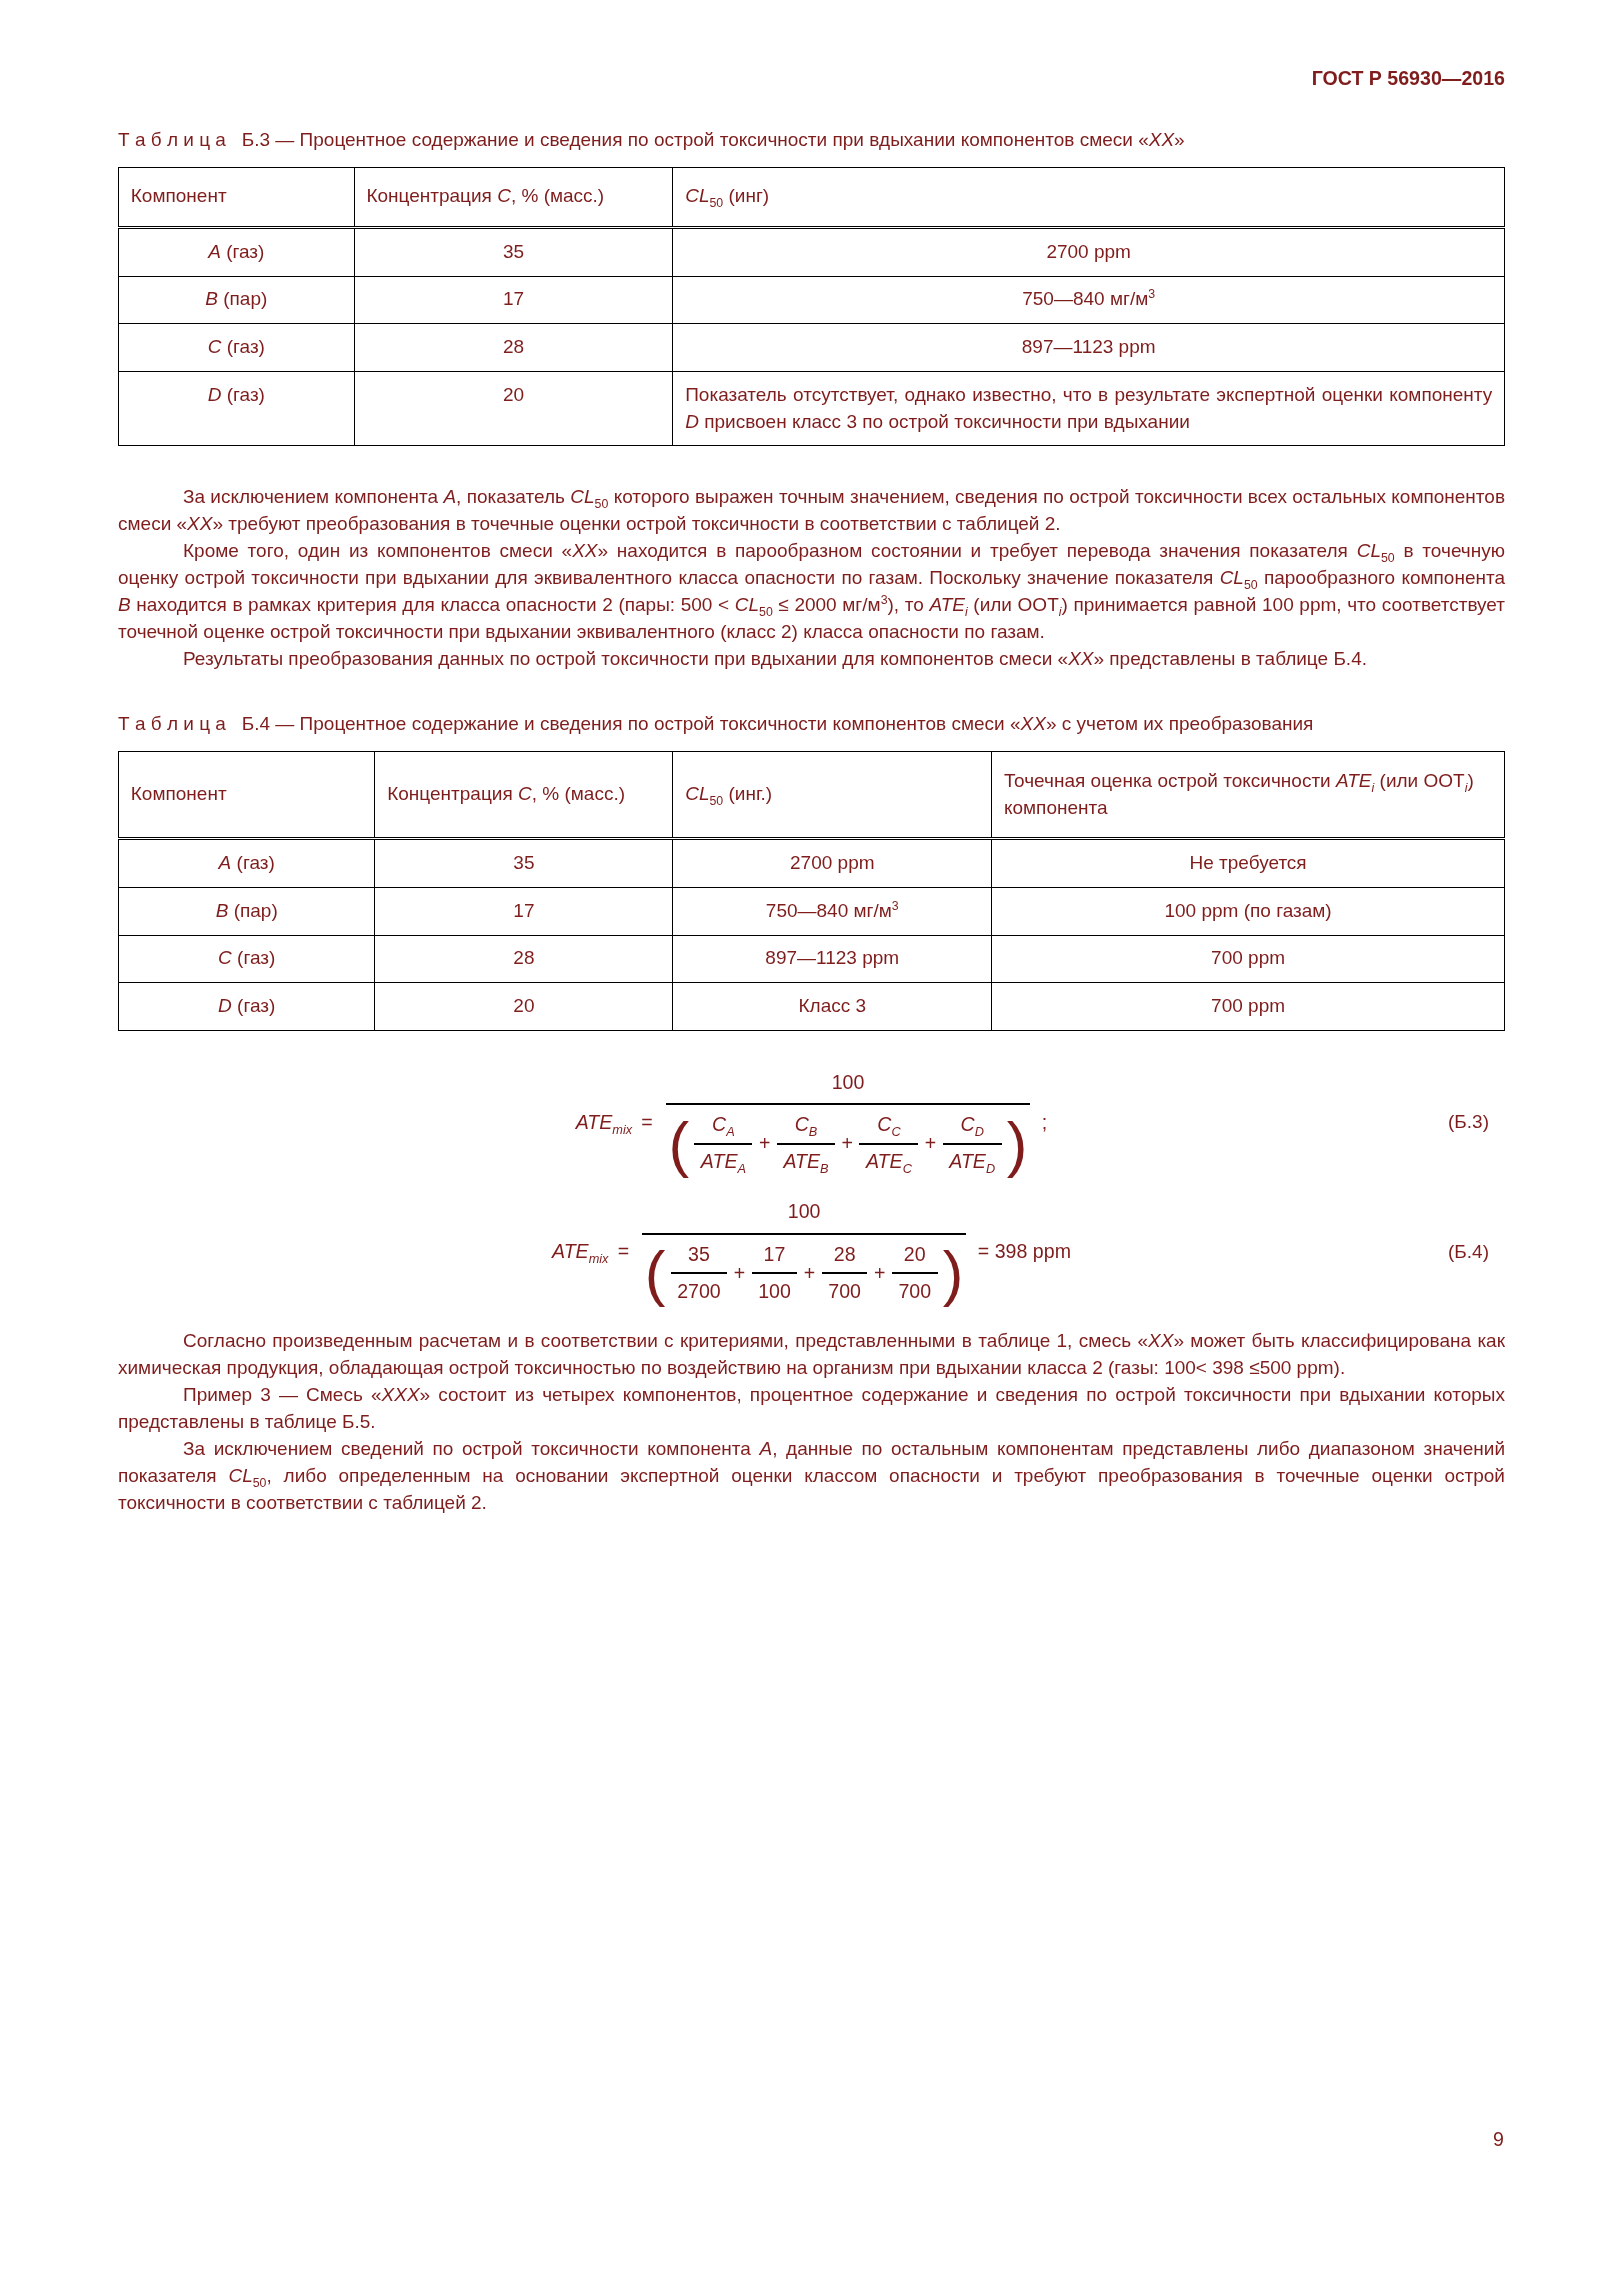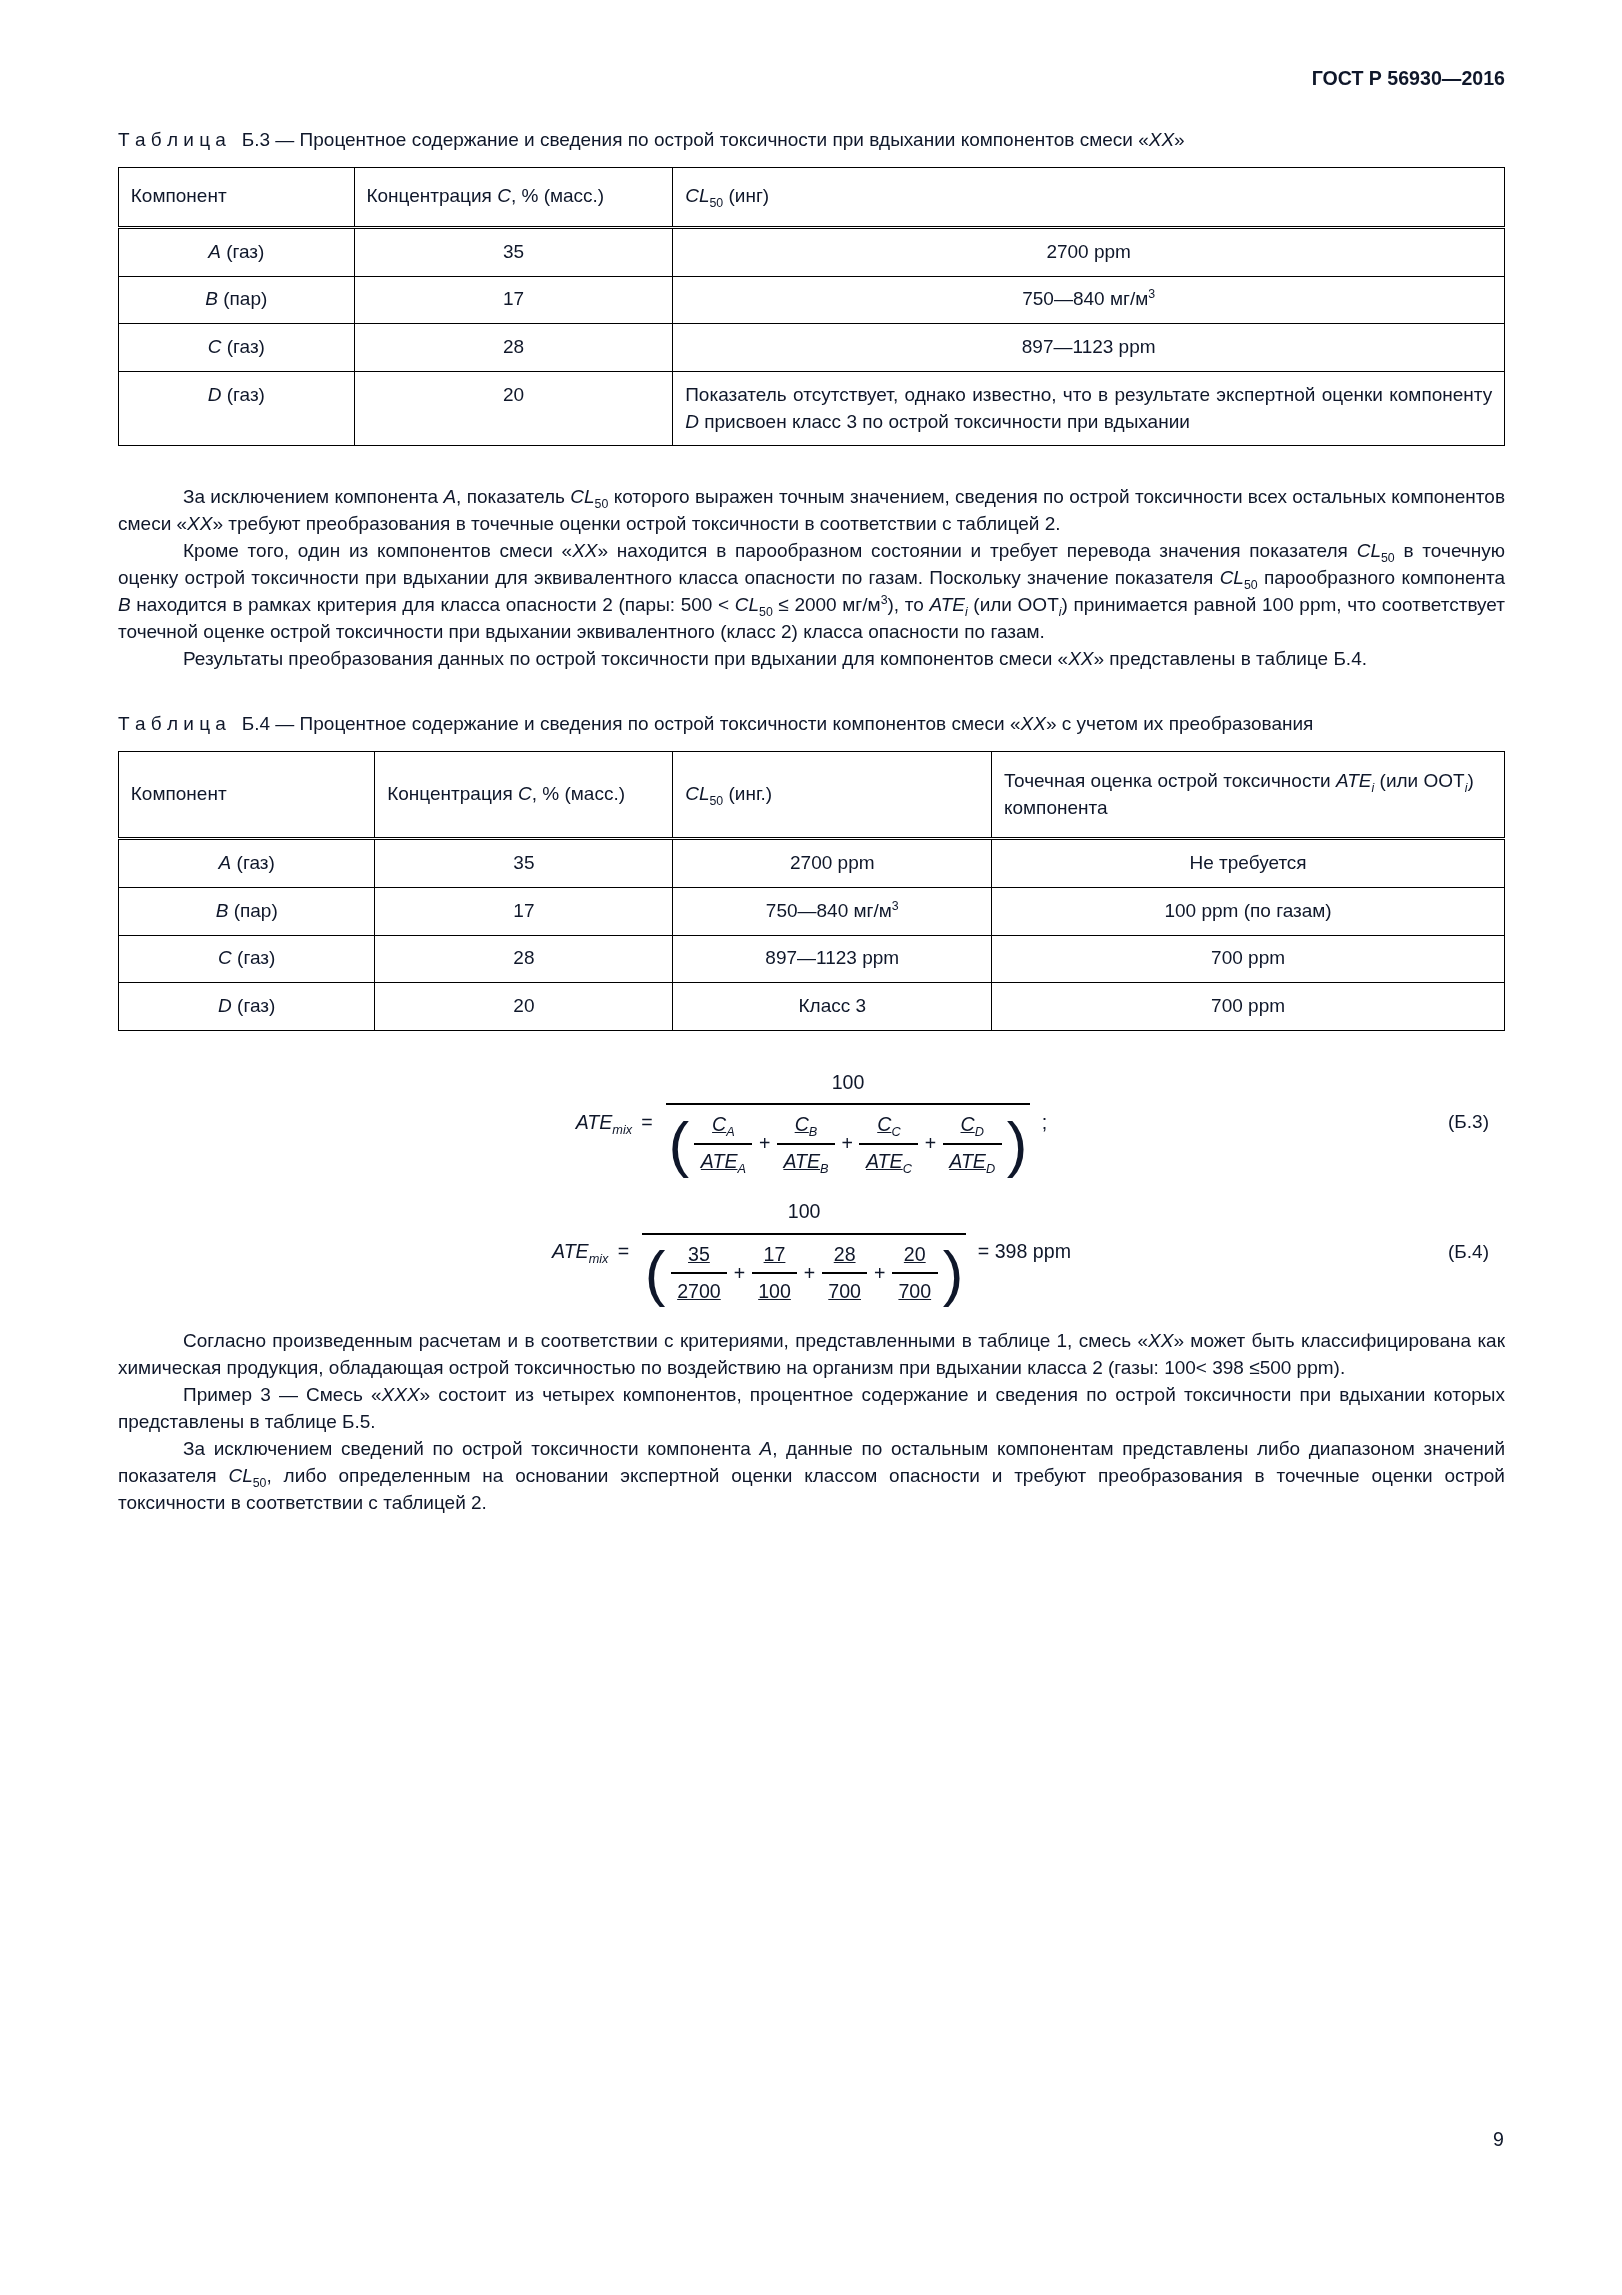--- a/index.html
+++ b/index.html
@@ -3,21 +3,21 @@
 <meta charset="utf-8">
 <style>
   * { margin:0; padding:0; box-sizing:border-box; }
   html,body { background:#ffffff; }
   .page {
     position:relative;
     width:1623px;
     height:2295px;
     margin:0 auto;
     background:#ffffff;
-    color:#0f172a;
+    color:#7f1d1d;
     font-family:"Liberation Sans", sans-serif;
     font-size:19px;
     line-height:1.42;
     padding:65px 118px 0 118px;
     overflow:hidden;
   }
   .doc-header {
     text-align:right;
     font-weight:bold;
     font-size:19.6px;
@@ -68,21 +68,21 @@
   .f-lhs { margin-right:9.2px; }
   .f-eq { margin-right:9.2px; }
   .bigfrac { display:inline-flex; flex-direction:column; align-items:center; margin:0 3.9px; }
   .bf-num { padding:0 7.9px 6.5px 7.9px; }
   .bf-den {
     border-top:2px solid #000;
     padding-top:6.5px;
     display:flex;
     align-items:center;
   }
-  .frac { display:inline-flex; flex-direction:column; align-items:center; margin:0 2.6px;text-decoration:underline; }
+  .frac { display:inline-flex; flex-direction:column; align-items:center; margin:0 2.6px; }
   .f-n { padding:0 6.5px 3.3px 6.5px; }
   .f-d { border-top:2px solid #000; padding:3.9px 6.5px 0 6.5px;text-align:right; }
   .op { margin:0 3.9px; align-self:center; }
   .bigparen { font-size:62px; font-weight:300; line-height:0.85; padding:0 2.6px; }
   .f-tail { margin-left:7.9px; }
   .eq-label {
     position:absolute;
     right:16px;
     top:50%;
     transform:translateY(-50%);

